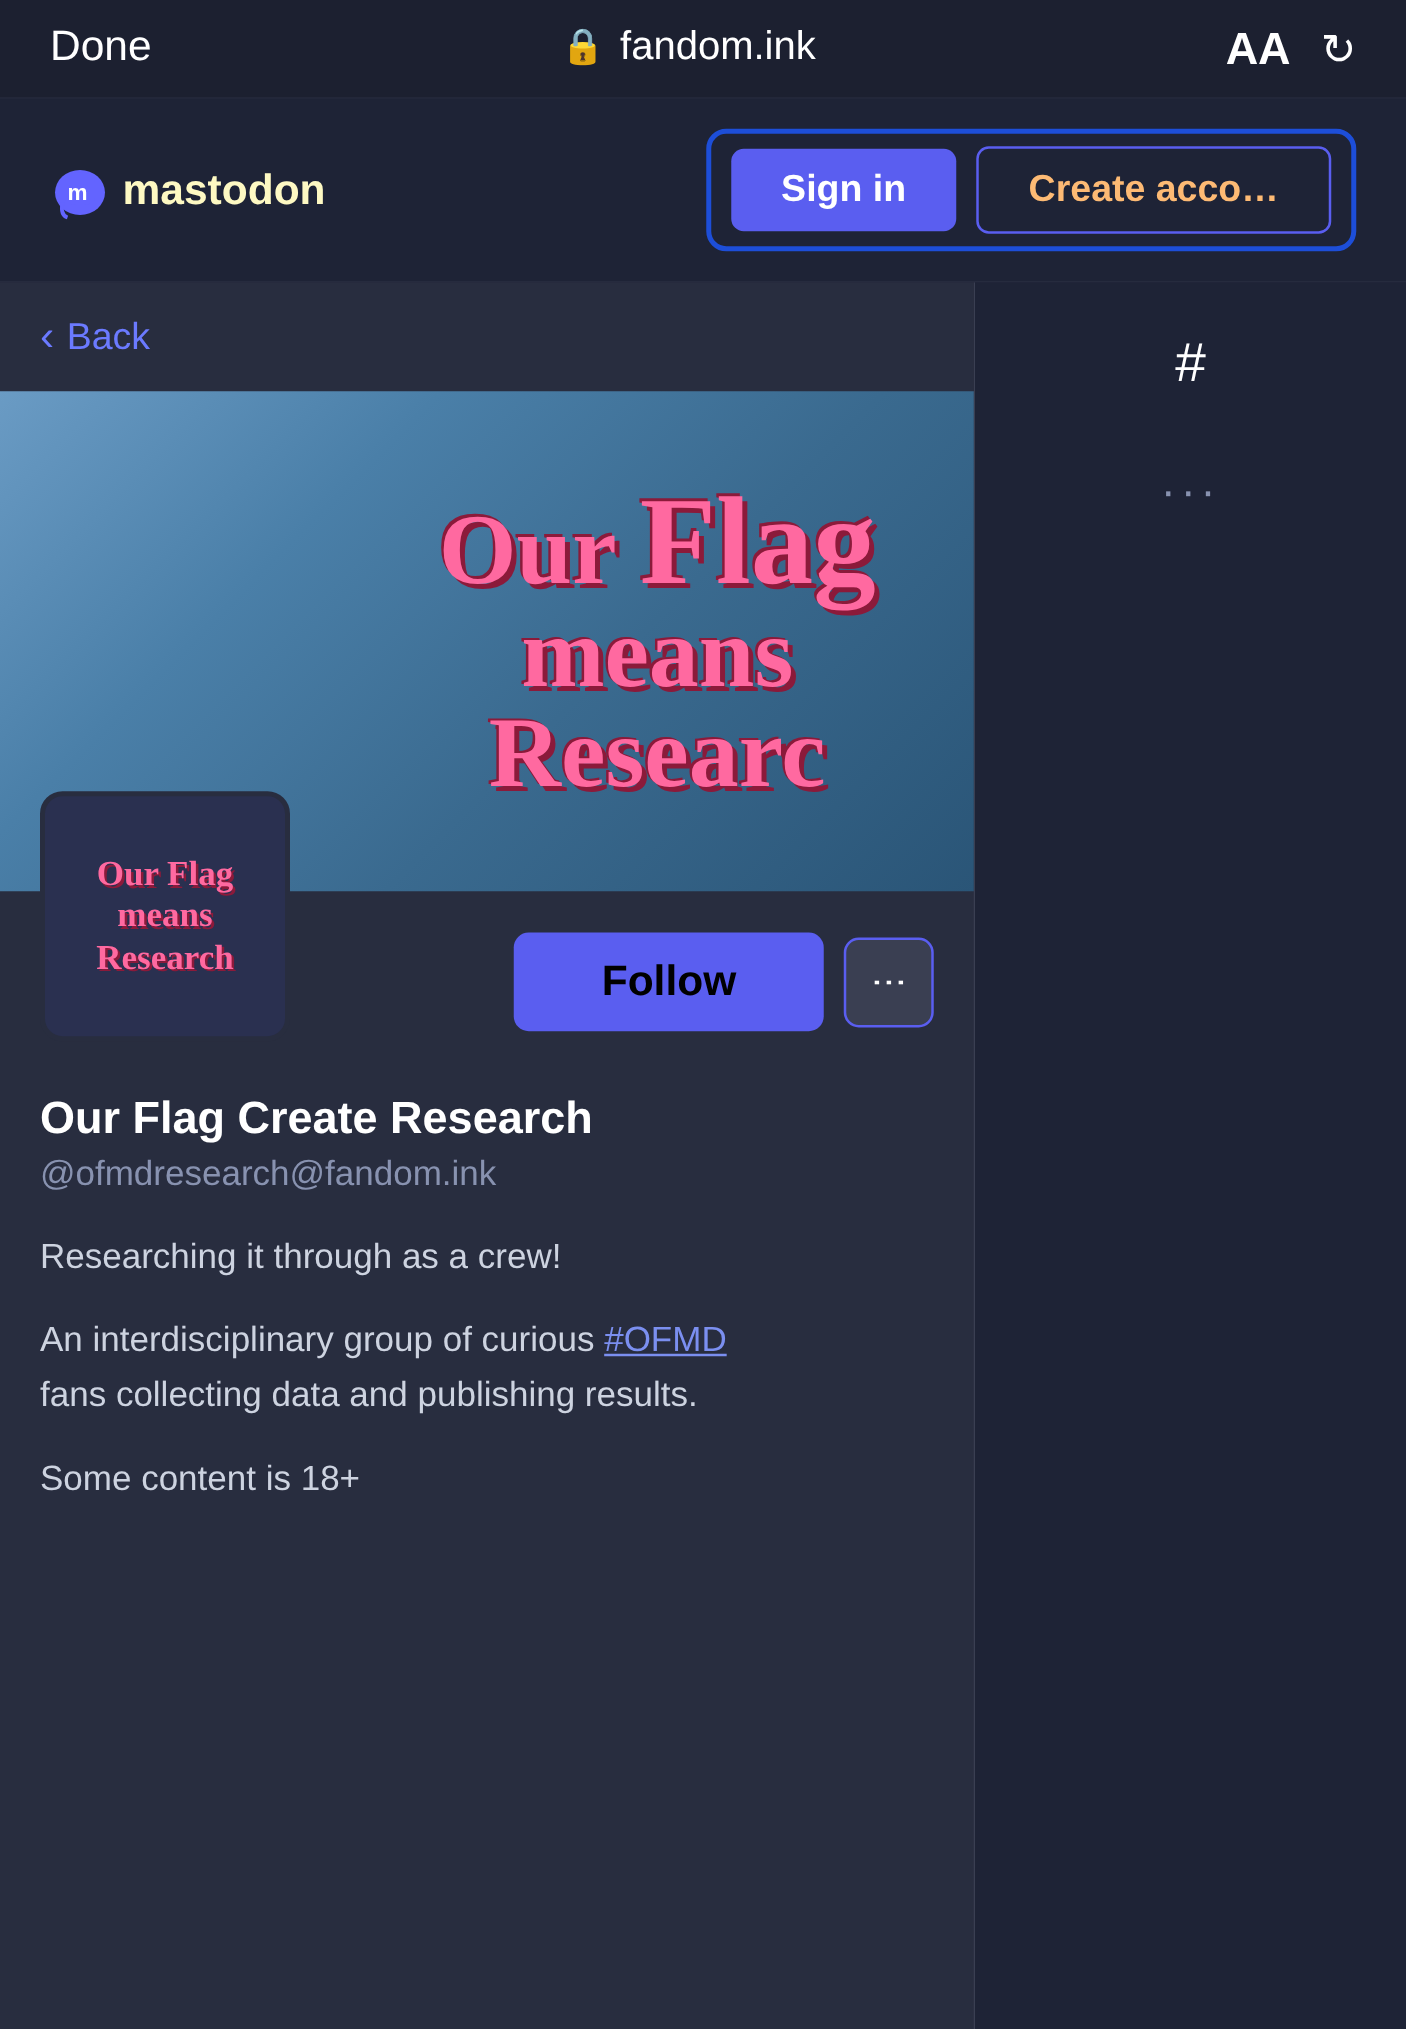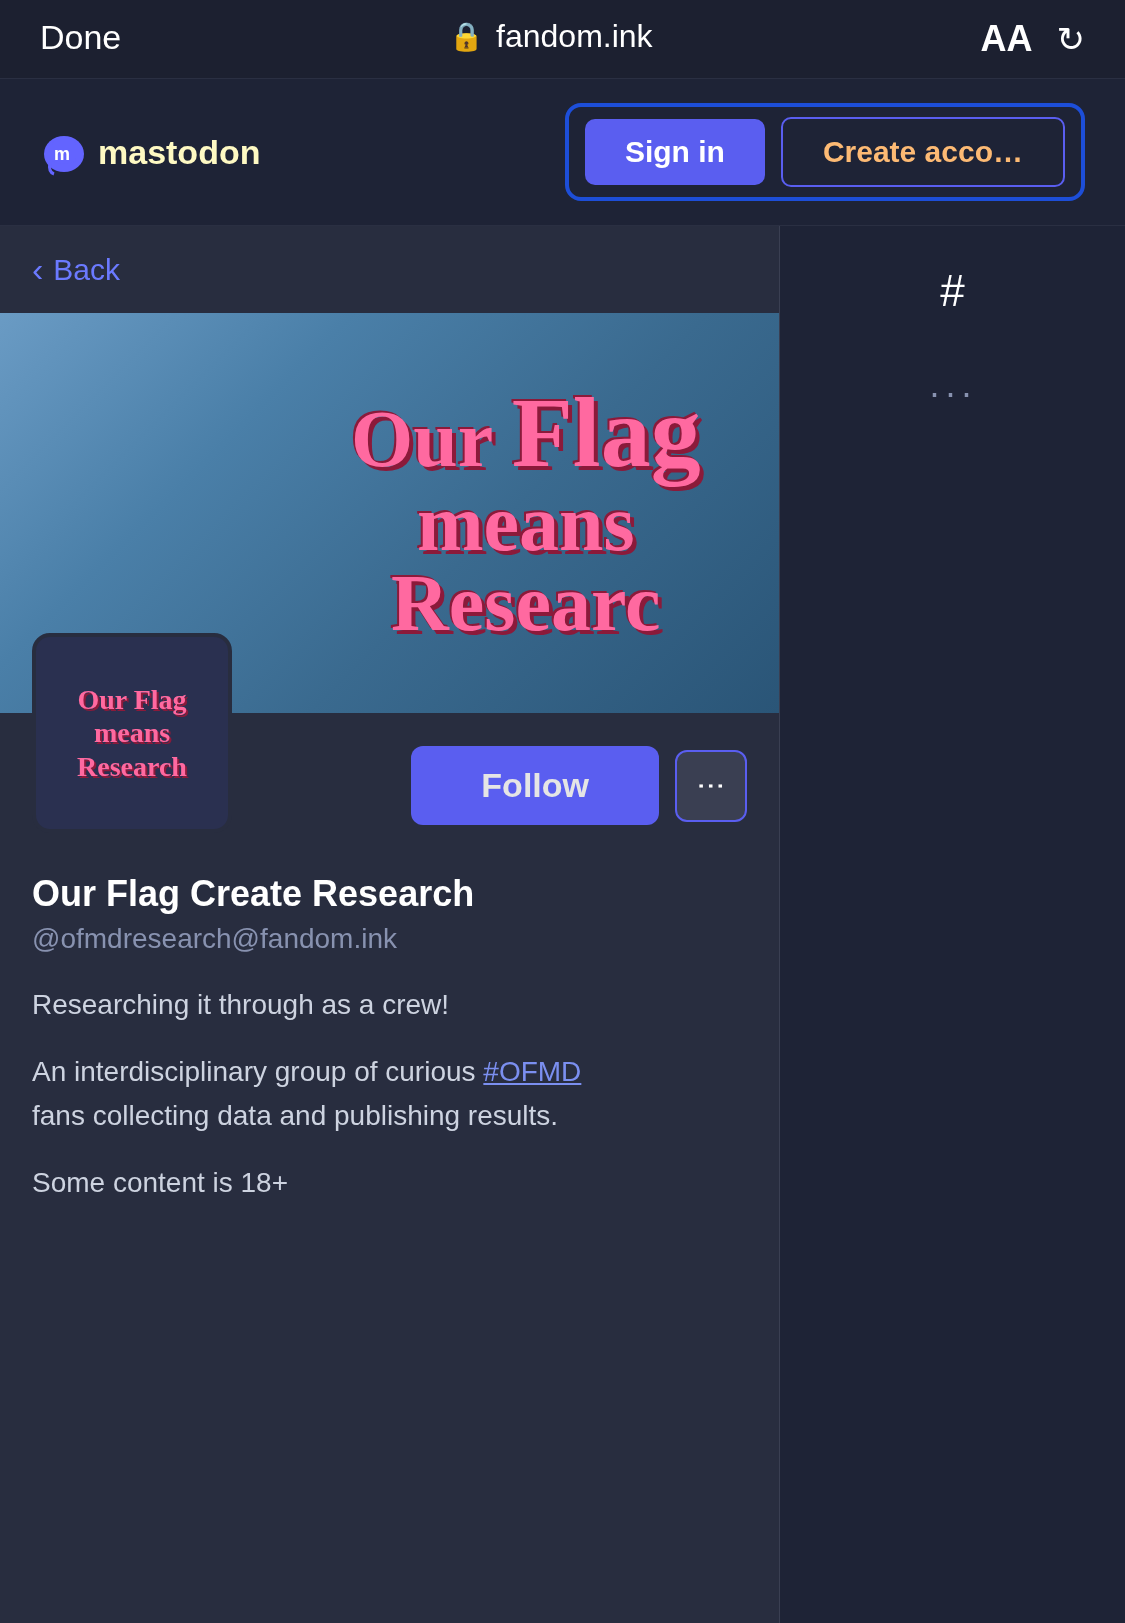--- a/index.html
+++ b/index.html
@@ -212,21 +212,21 @@
       padding: 8px;
     }
     .profile-actions {
       display: flex;
       align-items: center;
       gap: 16px;
       padding-bottom: 8px;
     }
     .btn-follow {
       background: #5a5ef0;
-      color: #e5e5e5;
+      color: #000000;
       border: none;
       border-radius: 12px;
       padding: 20px 70px;
       font-size: 34px;
       font-weight: 700;
       cursor: pointer;
     }
     .btn-more {
       background: #3a3f52;
       color: #fff;

